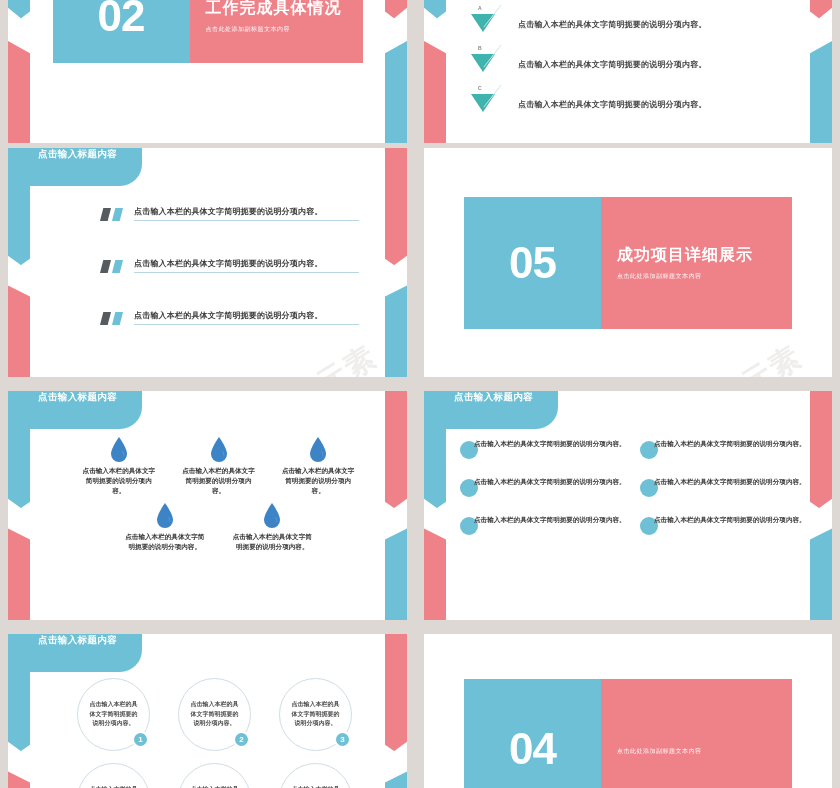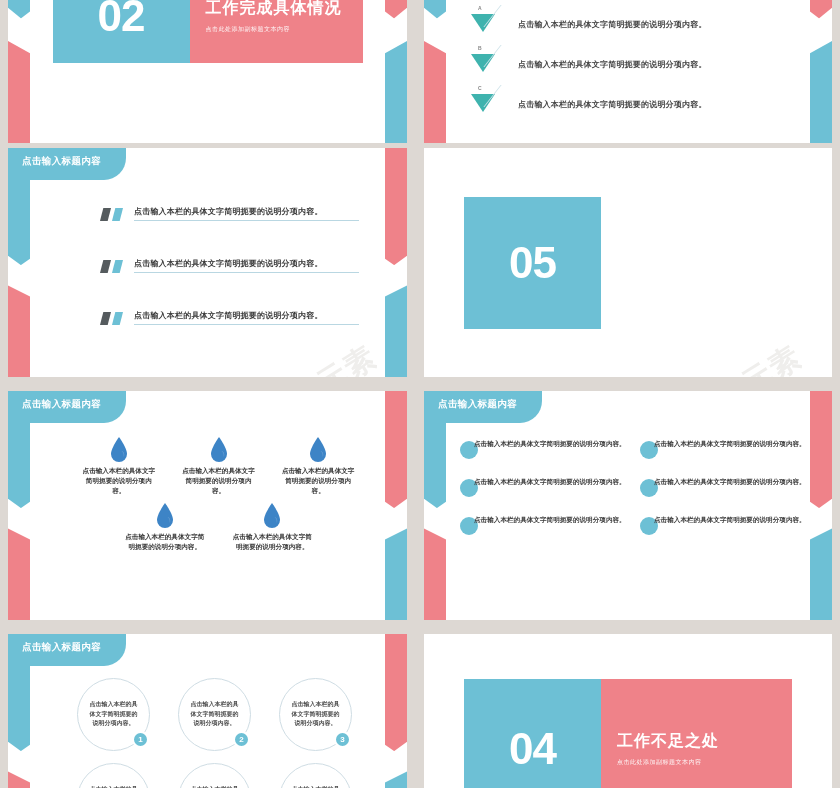--- a/index.html
+++ b/index.html
@@ -72,25 +72,25 @@
   .sec-txt {
     flex: 1; background: #ef8289; color: #fff;
     display: flex; flex-direction: column; justify-content: center;
     padding-left: 16px;
   }
   .sec-title { font-size: 16px; font-weight: bold; letter-spacing: 1px; }
   .sec-sub { font-size: 6px; margin-top: 6px; opacity: .92; letter-spacing: .5px; }
 
   
   .banner {
-    position: absolute; left: 0; top: 0;
-    height: 32px; width: 118px;
+    position: absolute; left: 16px; top: 0;
+    height: 38px; width: 118px;
     background: #6dc0d5;
     border-bottom-right-radius: 22px; border-top-right-radius: 0;
-    display: flex; align-items: center; padding: 0 0 6px 14px;
+    display: flex; align-items: flex-start; padding: 0 0 6px 14px;
   }
   .banner-label { color: #fff; font-size: 9.5px; font-weight: bold; letter-spacing: .4px; }
 
   
   .tri-list { position: absolute; left: 40px; right: 30px; top: 116px; }
   .tri-row { display: flex; align-items: center; height: 40px; position: relative; }
   .tri-mark { position: relative; width: 54px; height: 38px; flex: 0 0 54px; }
   .tri-letter { position: absolute; left: 14px; top: 0px; font-size: 5px; color: #888; font-weight: bold; }
   .tri-shape {
     position: absolute; left: 7px; top: 9px;
@@ -254,20 +254,24 @@
         <div class="arrow-text">点击输入本栏的具体文字简明扼要的说明分项内容。</div>
       </div>
     </div>
     <div class="wm">氩元素</div>
   </div>
 
   <div class="slide col-r row-1">
     <div class="sec-wrap">
       <div class="sec-box" style="width:328px;height:132px;">
         <div class="sec-num">05</div>
+        <div class="sec-txt">
+          <div class="sec-title">成功项目详细展示</div>
+          <div class="sec-sub">点击此处添加副标题文本内容</div>
+        </div>
       </div>
     </div>
     <div class="wm">氩元素</div>
   </div>
 
   <div class="slide col-l row-2">
     <div class="edge left">
       <div class="band top"></div>
         <div class="notch"></div>
         <div class="band bot"></div>
@@ -432,21 +436,20 @@
       </div>
     </div>
 
   </div>
 
   <div class="slide col-r row-3">
     <div class="sec-wrap">
       <div class="sec-box" style="width:328px;height:140px;">
         <div class="sec-num">04</div>
         <div class="sec-txt">
-          <div class="sec-title">工作不足之处</div>
           <div class="sec-sub">点击此处添加副标题文本内容</div>
         </div>
       </div>
     </div>
 
   </div>
 
 </div>
 
 </body></html>

